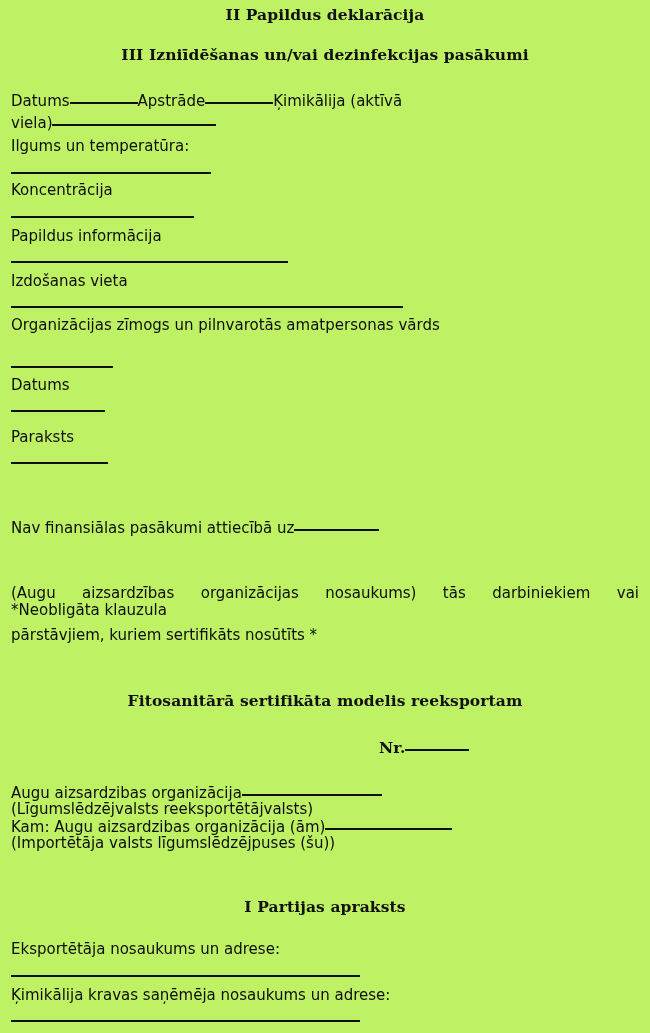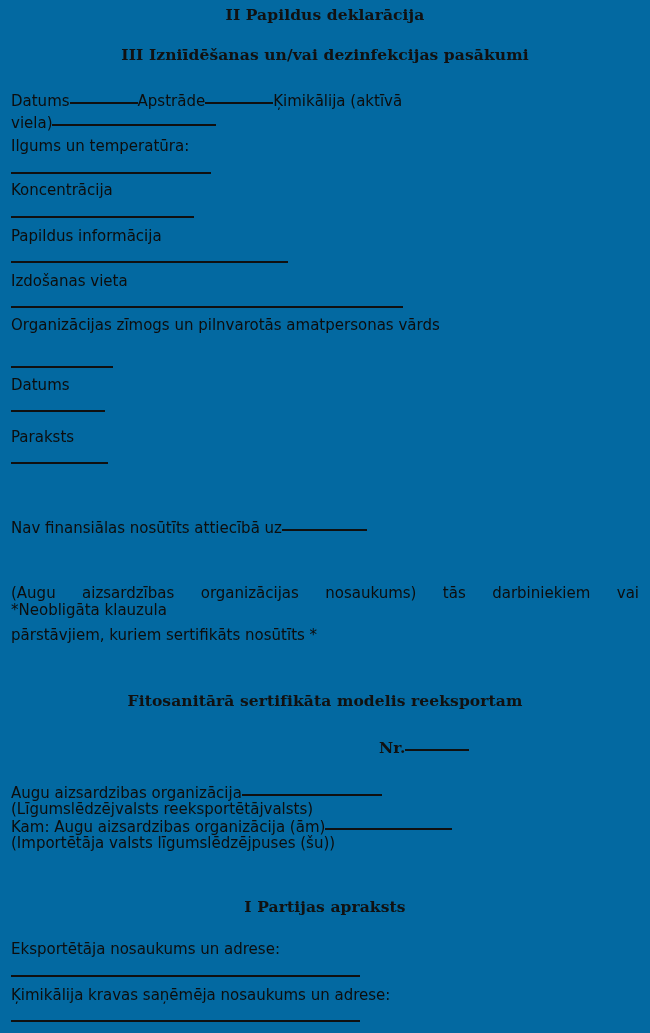--- a/index.html
+++ b/index.html
@@ -13,21 +13,21 @@
     position: relative;
     font-family: "DejaVu Sans", sans-serif;
     color: #000000;
     overflow: hidden;
   }
 
   .page {
     position: relative;
     width: 650px;
     height: 1033px;
-    background: #0369a1;
+    background: #bef264;
   }
 
   
   .heading {
     position: absolute;
     font-family: "DejaVu Serif", serif;
     font-weight: bold;
     font-size: 15.5px;
     letter-spacing: 0.1px;
     white-space: nowrap;
@@ -135,21 +135,21 @@
 
   <div class="line" style="top:376px;">Datums</div>
 
   <div class="rule" style="left:11px; top:410px; width:94px;"></div>
 
   <div class="line" style="top:428px;">Paraksts</div>
 
   <div class="rule" style="left:11px; top:462px; width:97px;"></div>
 
   <div class="line" style="top:518px;">
-    <span>Nav finansiālas nosūtīts attiecībā uz</span><span class="blank" style="width:85px;"></span>
+    <span>Nav finansiālas pasākumi attiecībā uz</span><span class="blank" style="width:85px;"></span>
   </div>
 
   <div class="para" style="top:539px;">
     <span class="forcejust">(Augu aizsardzības organizācijas nosaukums) tās darbiniekiem vai</span>
     <span style="display:block;">pārstāvjiem, kuriem sertifikāts nosūtīts *</span>
   </div>
 
   <div class="line" style="top:601px;">*Neobligāta klauzula</div>
 
   <div class="heading center" style="top:691px;">Fitosanitārā sertifikāta modelis reeksportam</div>

